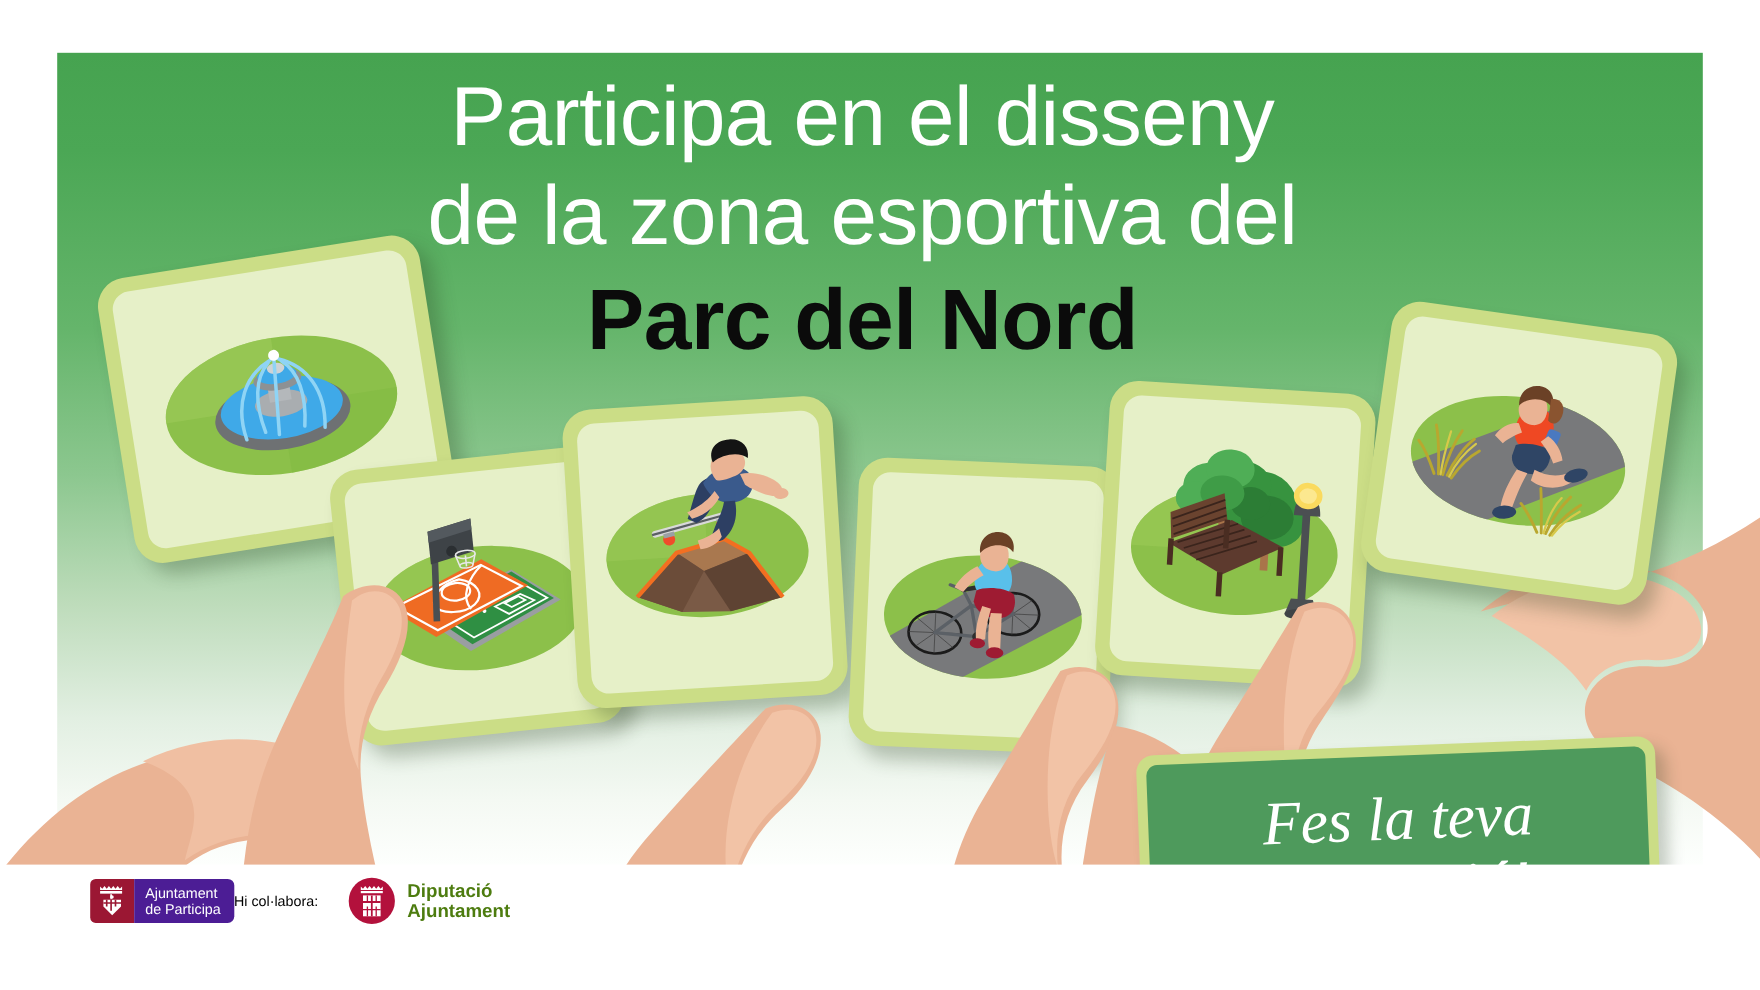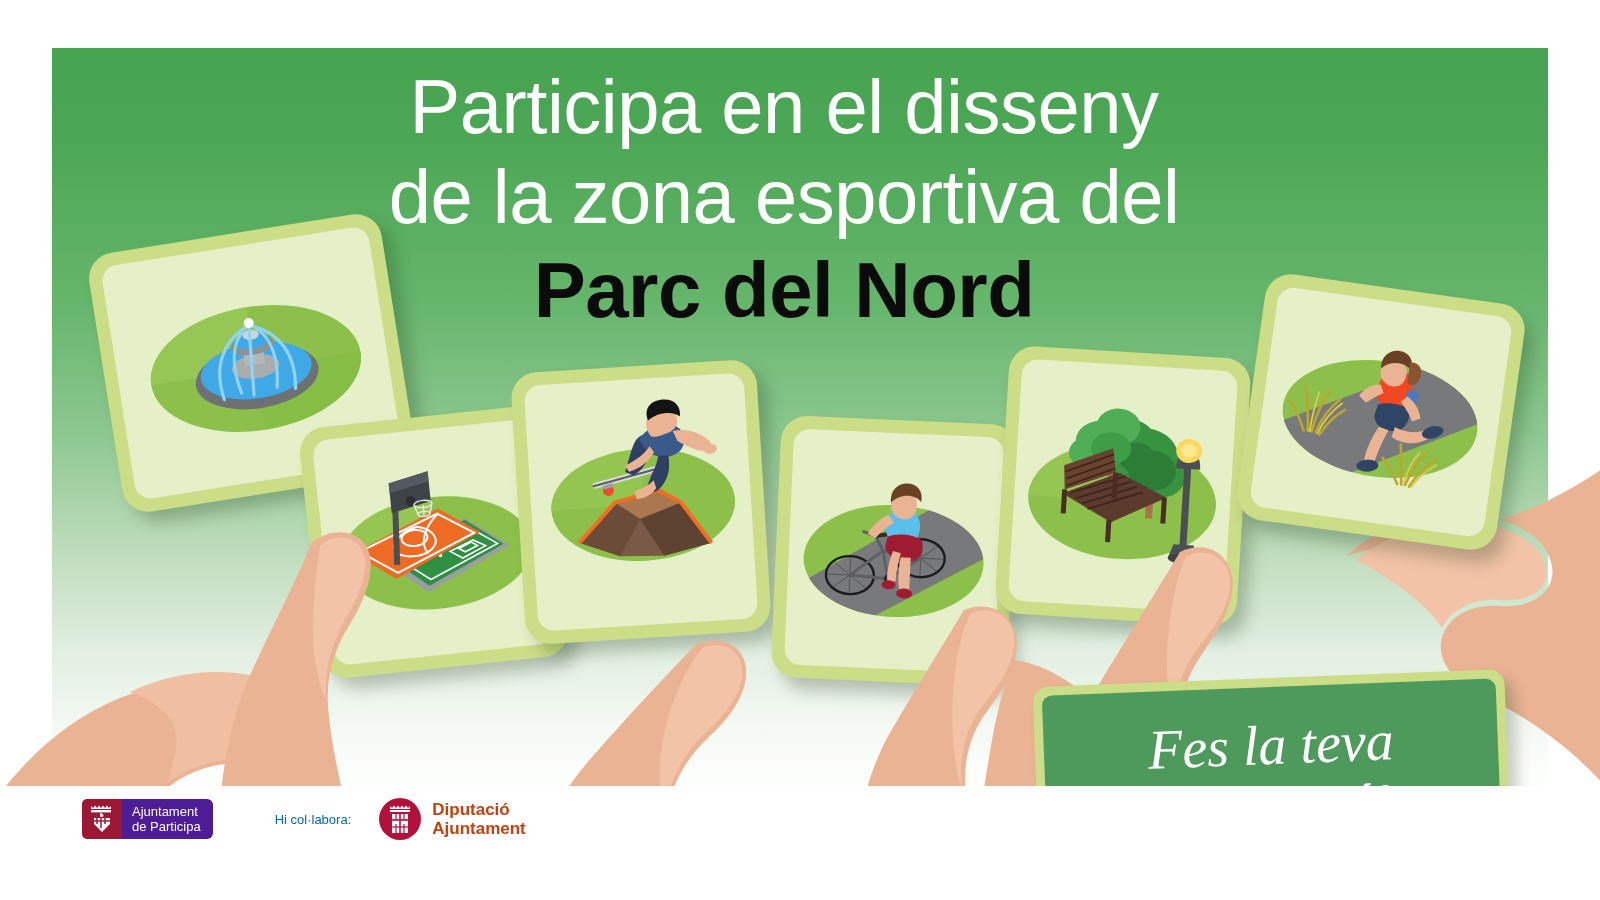--- a/index.html
+++ b/index.html
@@ -185,22 +185,21 @@
   }
   .sab-text {
     color: #ffffff;
     font-family: "Liberation Sans", sans-serif;
     font-size: 13px;
     line-height: 15px;
     white-space: nowrap;
   }
 
   #collab-label {
-    margin-left: 62px;
-    color: #0369a1;
+    color: #000000;
     font-family: "Liberation Sans", sans-serif;
     font-size: 13px;
     white-space: nowrap;
   }
 
   #dib-logo {
     margin-left: 28px;
     display: flex;
     align-items: center;
     gap: 11px;
@@ -213,21 +212,21 @@
     display: flex;
     align-items: center;
     justify-content: center;
   }
   #dib-text {
     display: flex;
     flex-direction: column;
     line-height: 19px;
   }
   .dib-line {
-    color: #c2410c;
+    color: #4d7c0f;
     font-family: "Liberation Sans", sans-serif;
     font-weight: 700;
     font-size: 17px;
     white-space: nowrap;
   }
 </style>
 </head>
 <body>
 
 <div id="poster">

